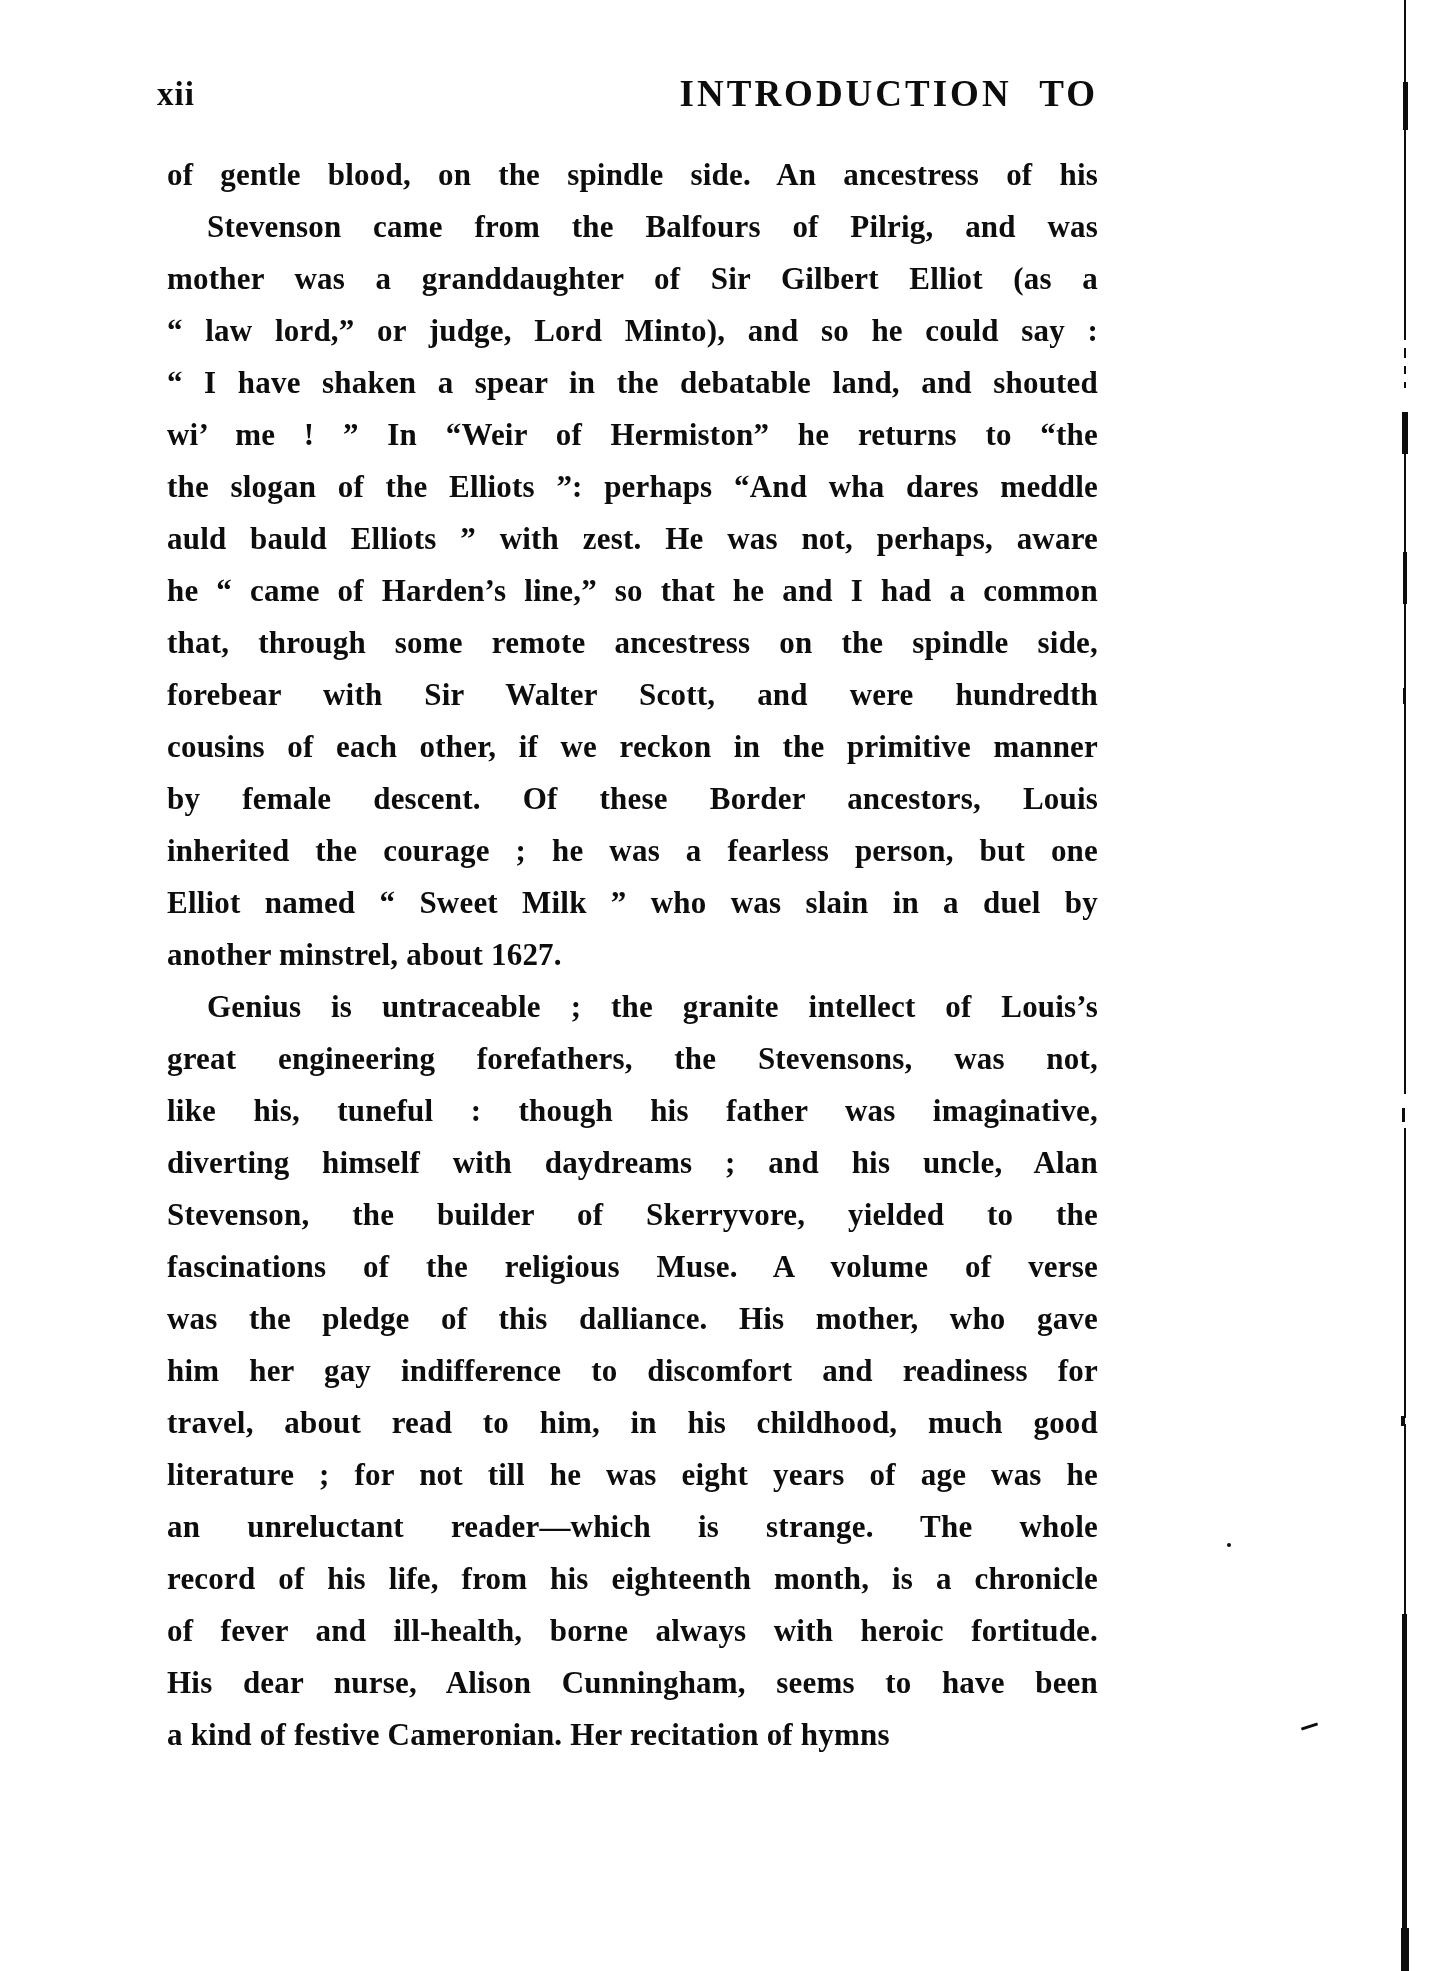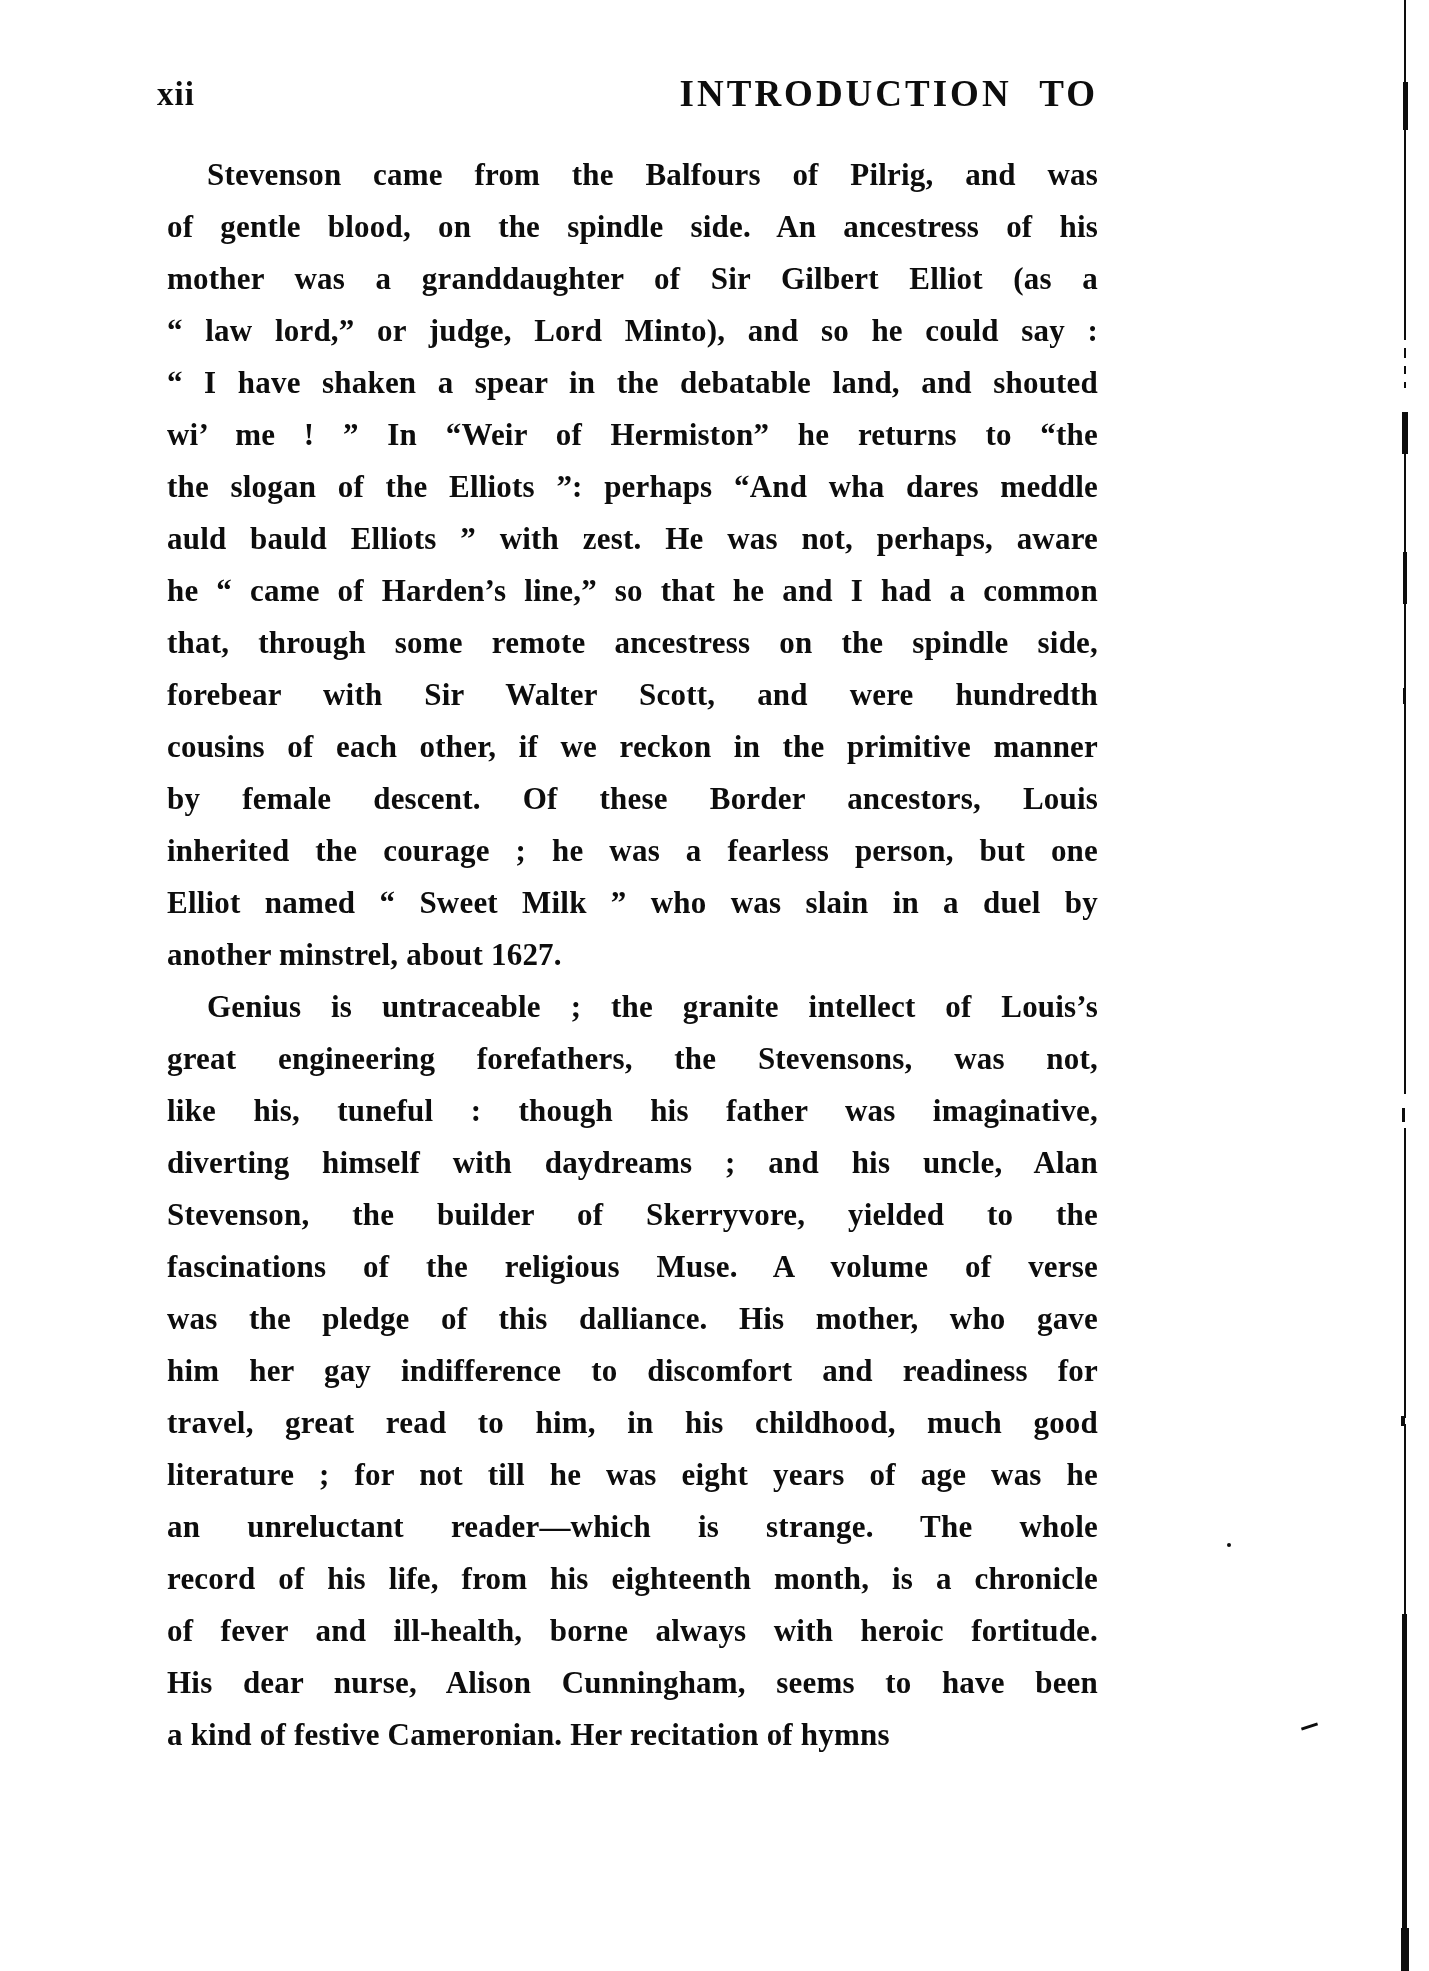--- a/index.html
+++ b/index.html
@@ -85,22 +85,22 @@
 <body>
 
 <div class="page">
 
   <header class="page-header">
     <span class="page-num">xii</span>
     <h1 class="running-title">INTRODUCTION TO</h1>
   </header>
 
   <main class="page-body">
+      <div class="line">of gentle blood, on the spindle side.  An ancestress of his</div>
       <div class="line indent">Stevenson came from the Balfours of Pilrig, and was</div>
-      <div class="line">of gentle blood, on the spindle side.  An ancestress of his</div>
       <div class="line">mother was a granddaughter of Sir Gilbert Elliot (as a</div>
       <div class="line">“ law lord,” or judge, Lord Minto), and so he could say :</div>
       <div class="line">“ I have shaken a spear in the debatable land, and shouted</div>
       <div class="line">wi’ me ! ”  In “Weir of Hermiston”  he returns to “the</div>
       <div class="line">the slogan of the Elliots ”: perhaps “And wha dares meddle</div>
       <div class="line">auld bauld Elliots ” with zest.  He was not, perhaps, aware</div>
       <div class="line">he “ came of Harden’s line,” so that he and I had a common</div>
       <div class="line">that, through some remote ancestress on the spindle side,</div>
       <div class="line">forebear with Sir Walter Scott, and were hundredth</div>
       <div class="line">cousins of each other, if we reckon in the primitive manner</div>
@@ -109,21 +109,21 @@
       <div class="line">Elliot named “ Sweet Milk ” who was slain in a duel by</div>
       <div class="line para-last">another minstrel, about 1627.</div>
       <div class="line indent">Genius is untraceable ;  the granite intellect of Louis’s</div>
       <div class="line">great engineering forefathers, the Stevensons, was not,</div>
       <div class="line">like his, tuneful :  though his father was imaginative,</div>
       <div class="line">diverting himself with daydreams ;  and his uncle, Alan</div>
       <div class="line">Stevenson, the builder of Skerryvore, yielded to the</div>
       <div class="line">fascinations of the religious Muse.  A volume of verse</div>
       <div class="line">was the pledge of this dalliance.  His mother, who gave</div>
       <div class="line">him her gay indifference to discomfort and readiness for</div>
-      <div class="line">travel, great read to him, in his childhood, much good</div>
+      <div class="line">travel, about read to him, in his childhood, much good</div>
       <div class="line">literature ;  for not till he was eight years of age was he</div>
       <div class="line">an unreluctant reader—which is strange.  The whole</div>
       <div class="line">record of his life, from his eighteenth month, is a chronicle</div>
       <div class="line">of fever and ill-health, borne always with heroic fortitude.</div>
       <div class="line">His dear nurse, Alison Cunningham, seems to have been</div>
       <div class="line para-last">a kind of festive Cameronian.  Her recitation of hymns</div>
     </main>
 
   <svg class="edge-artifact" width="16" height="1971" viewBox="0 0 16 1971" xmlns="http://www.w3.org/2000/svg">
     <g fill="#0d0d0d">

